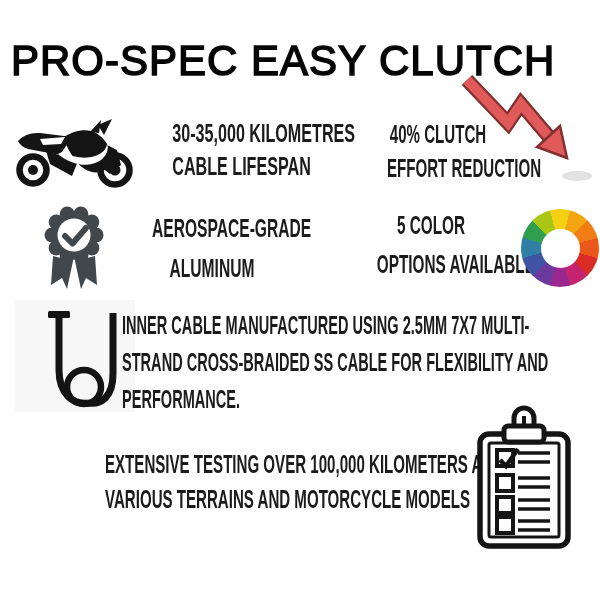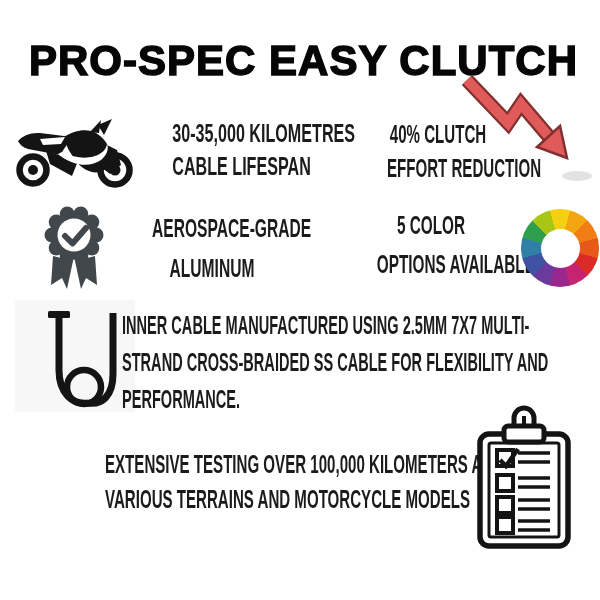--- a/index.html
+++ b/index.html
@@ -4,24 +4,23 @@
 <style>
   html,body{margin:0;padding:0;}
   body{
     width:600px;height:600px;position:relative;overflow:hidden;
     background:var(--background,#fff);
     font-family:"Liberation Sans", sans-serif;
   }
   .abs{position:absolute;}
   .title{
     left:11px;top:40px;width:585px;
-    font-size:42px;font-weight:bold;line-height:42px;
+    font-size:42px;font-weight:normal;line-height:42px;
     letter-spacing:1px;white-space:nowrap;
     color:var(--title,#060606);
-    text-align:center;
     -webkit-text-stroke:1.5px var(--title,#060606);
   }
   .cond{
     font-weight:bold;color:var(--text,#1b1b1b);
     font-size:26px;white-space:nowrap;
     transform:scaleX(var(--sx,.6));
   }
   .center{text-align:center;transform-origin:50% 0;}
   .leftal{text-align:left;transform-origin:0 0;}
   .lifespan{left:132px;top:117px;width:212px;line-height:33px;--sx:.62;}

